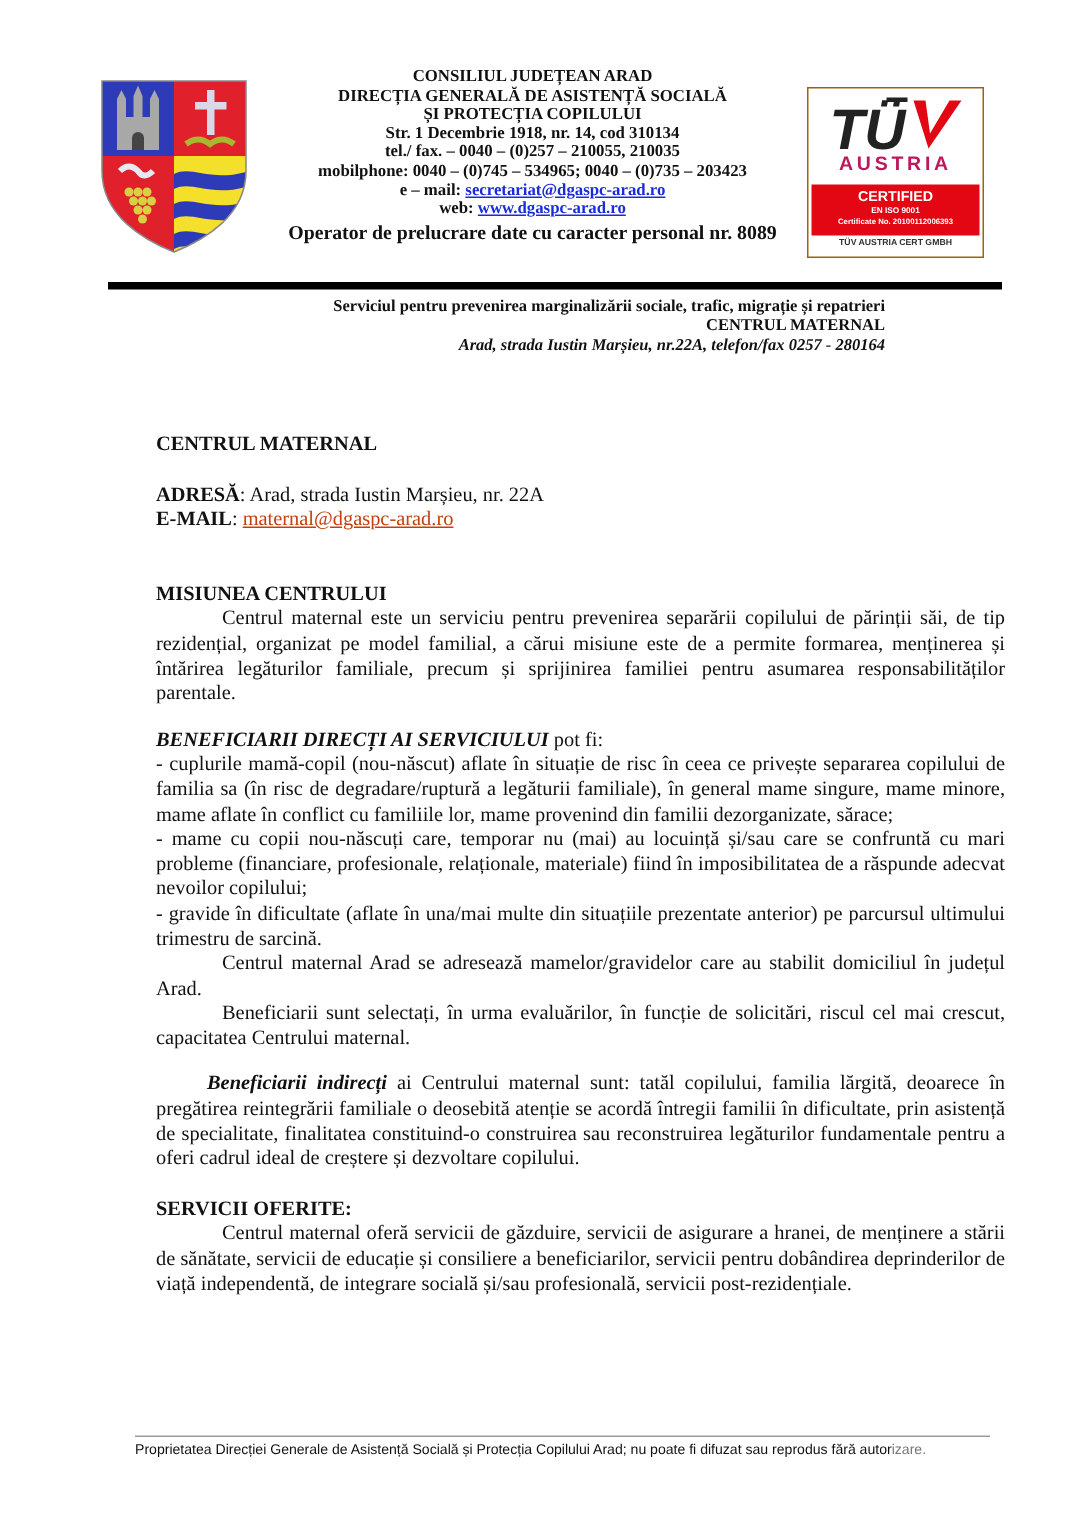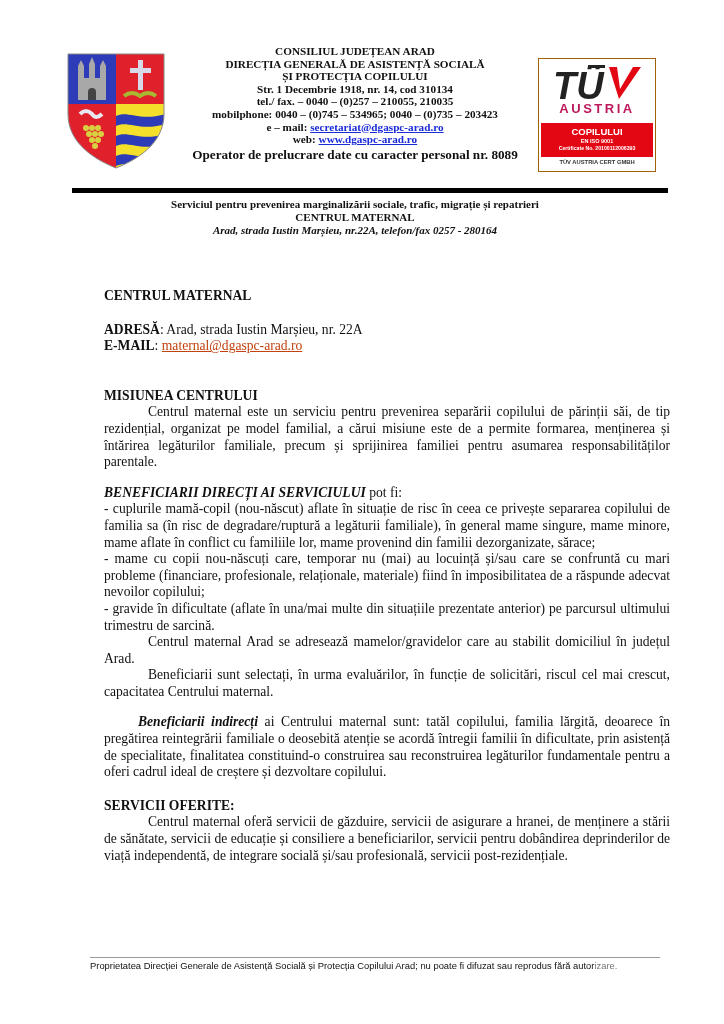--- a/index.html
+++ b/index.html
@@ -21,21 +21,21 @@
     .tuv .redbox { position: absolute; left: 2px; right: 2px; top: 64px; height: 34px; background: #e30613; color: #fff;
                    text-align: center; font-family: "Liberation Sans", sans-serif; font-weight: bold; }
     .tuv .redbox .cert { font-size: 9.5px; line-height: 12px; padding-top: 3px; display: block; }
     .tuv .redbox .iso { font-size: 5.5px; line-height: 7px; display: block; }
     .tuv .redbox .num { font-size: 5.2px; line-height: 7px; display: block; }
     .tuv .bottom { position: absolute; left: 0; right: 0; top: 100px; text-align: center;
                    font-family: "Liberation Sans", sans-serif; font-weight: bold; font-size: 5.8px; color: #333; }
 
     .rule { left: 72px; top: 188px; width: 596px; height: 5px; background: #000; }
 
-    .sub { left: 120px; top: 198px; width: 470px; text-align: center; font-weight: bold; font-size: 11px; line-height: 13px; }
+    .sub { left: 120px; top: 198px; width: 470px; text-align: right; font-weight: bold; font-size: 11px; line-height: 13px; }
     .sub .line { display: block; }
     .sub .it { font-style: italic; }
 
     
     .body { left: 104px; top: 288px; width: 566px; font-size: 13.6px; line-height: 16.6px; }
     .body p { margin: 0; text-align: justify; }
     .body .ind { text-indent: 44px; }
     .body .ind2 { text-indent: 34px; }
     .body .b { font-weight: bold; }
     .body .bi { font-weight: bold; font-style: italic; margin-top: 45px; }
@@ -110,21 +110,21 @@
 </div>
 
 <div class="abs tuv">
   <svg class="logo" viewBox="0 0 92 40">
     <text x="2" y="36" font-family="Liberation Sans, sans-serif" font-weight="bold" font-style="italic" font-size="38" fill="#222">TÜ</text>
     <rect x="40" y="2" width="14" height="3" fill="#222"></rect>
     <path d="M58,4 L68,36 L90,4 L82,4 L69,26 L66,4 Z" fill="#e30613"></path>
   </svg>
   <div class="austria">AUSTRIA</div>
   <div class="redbox">
-    <span class="cert">COPILULUI</span>
+    <span class="cert">CERTIFIED</span>
     <span class="iso">EN ISO 9001</span>
     <span class="num">Certificate No. 20100112006393</span>
   </div>
   <div class="bottom">TÜV AUSTRIA CERT GMBH</div>
 </div>
 
 <div class="abs rule"></div>
 
 <div class="abs sub">
   <span class="line">Serviciul pentru prevenirea marginalizării sociale, trafic, migrație și repatrieri</span>

